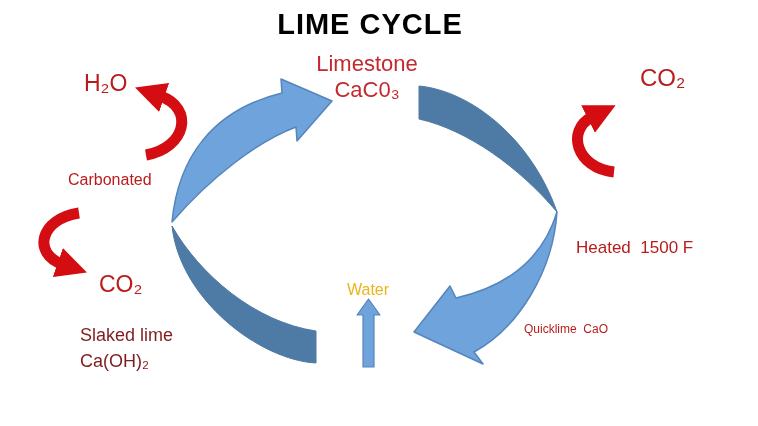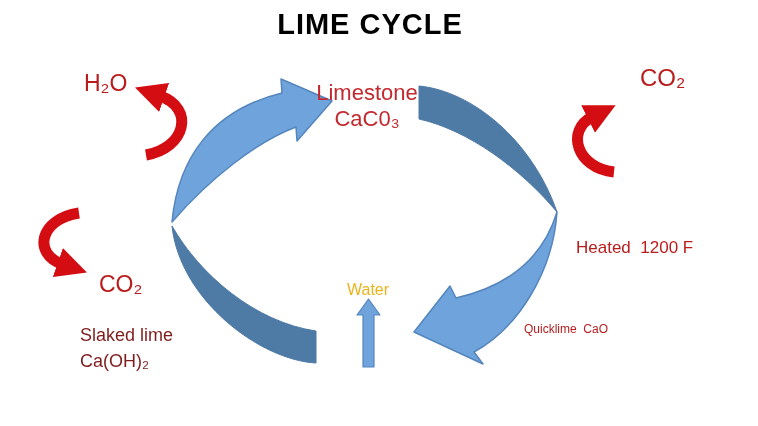--- a/index.html
+++ b/index.html
@@ -11,21 +11,21 @@
   .lbl{
     position:absolute;color:#b91c1c;white-space:pre;line-height:1.2;
     font-family:"Liberation Sans","DejaVu Sans",sans-serif;
   }
   .title{
     position:absolute;left:0;top:8px;width:740px;text-align:center;
     color:#000;font-size:29px;font-weight:bold;letter-spacing:1px;white-space:pre;
   }
   .limestone-block{
     position:absolute;left:287px;top:51px;width:160px;text-align:center;
-    color:#c3292e;font-size:22px;line-height:1.18;margin-top:29px;
+    color:#c3292e;font-size:22px;line-height:1.18;
   }
   .slaked-block{
     position:absolute;left:80px;top:322px;color:#7f1d1d;font-size:18px;line-height:1.45;
   }
   .h2o-tl{left:84px;top:70px;font-size:23px;}
   .carbonated{left:68px;top:170px;font-size:16px;}
   .co2-left{left:99px;top:271px;font-size:23px;}
   .water-added{left:289px;top:368px;font-size:20px;}
   .heat{left:347px;top:280px;font-size:16px;color:#ebb31c;}
   .quicklime{left:524px;top:322px;font-size:12px;}
@@ -73,25 +73,26 @@
   </svg>
 
   <div class="title">LIME CYCLE</div>
 
   <div class="limestone-block">
     <div>Limestone</div>
     <div>CaC0₃</div>
   </div>
 
   <div class="lbl h2o-tl">H₂O</div>
+  <div class="lbl carbonated">Carbonated</div>
   <div class="lbl co2-left">CO₂</div>
 
   <div class="slaked-block">
     <div>Slaked lime</div>
     <div>Ca(OH)₂</div>
   </div>
 
   <div class="lbl heat">Water</div>
   <div class="lbl quicklime">Quicklime  CaO</div>
-  <div class="lbl heated">Heated  1200 F</div>
+  <div class="lbl heated">Heated  1500 F</div>
   <div class="lbl co2-tr">CO₂</div>
 
 </div>
 
 </body></html>

